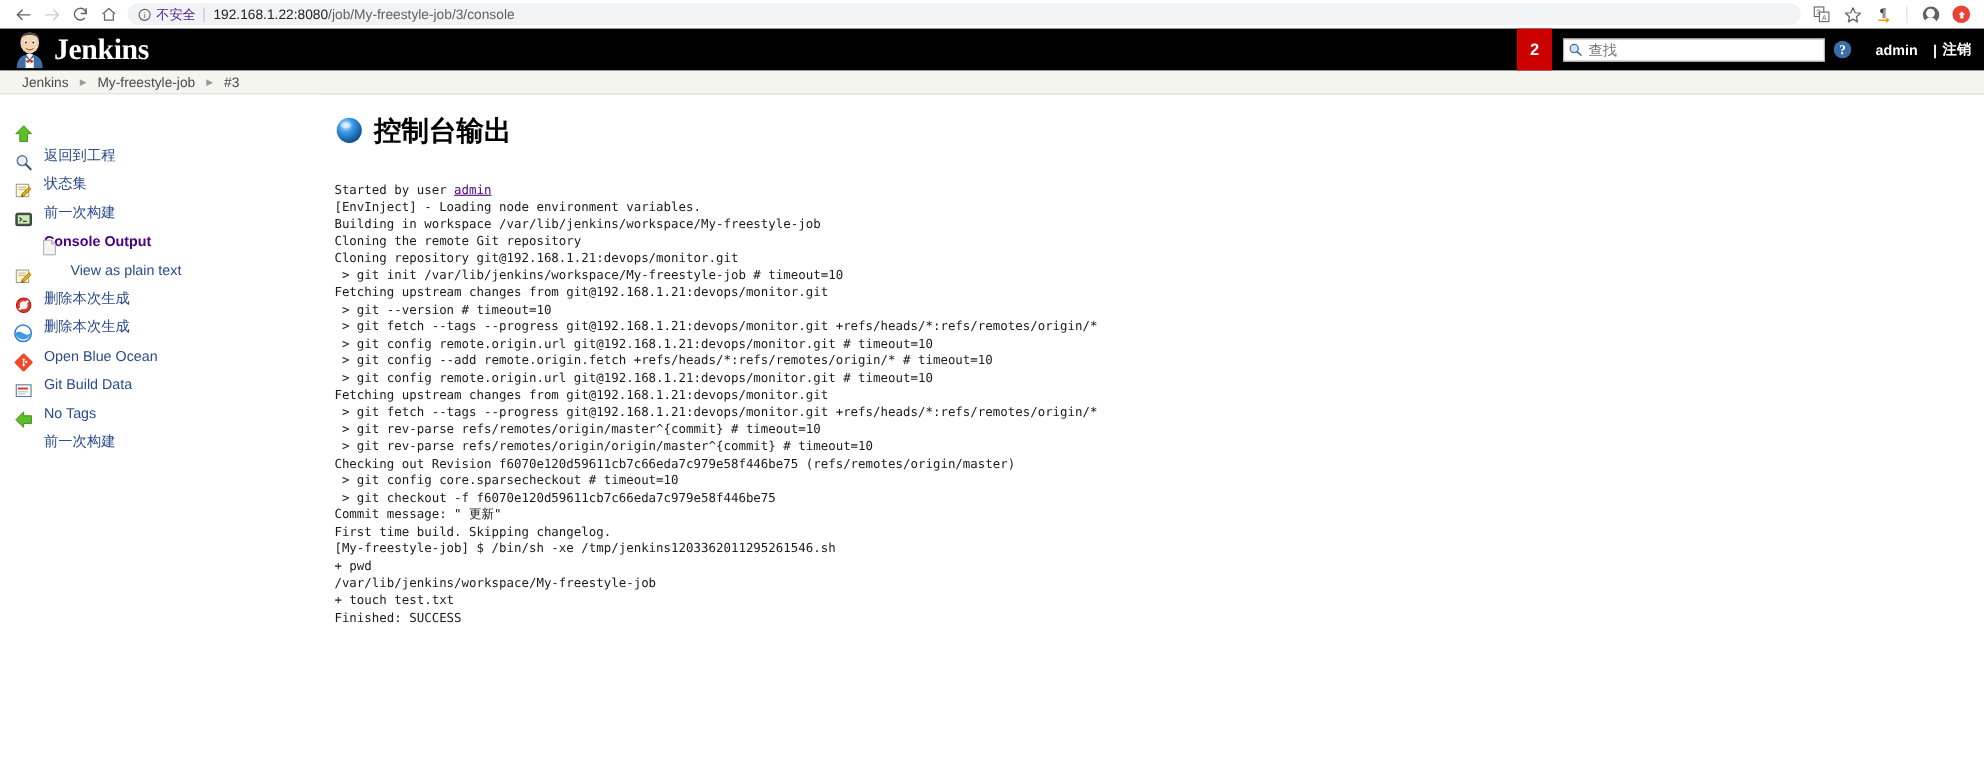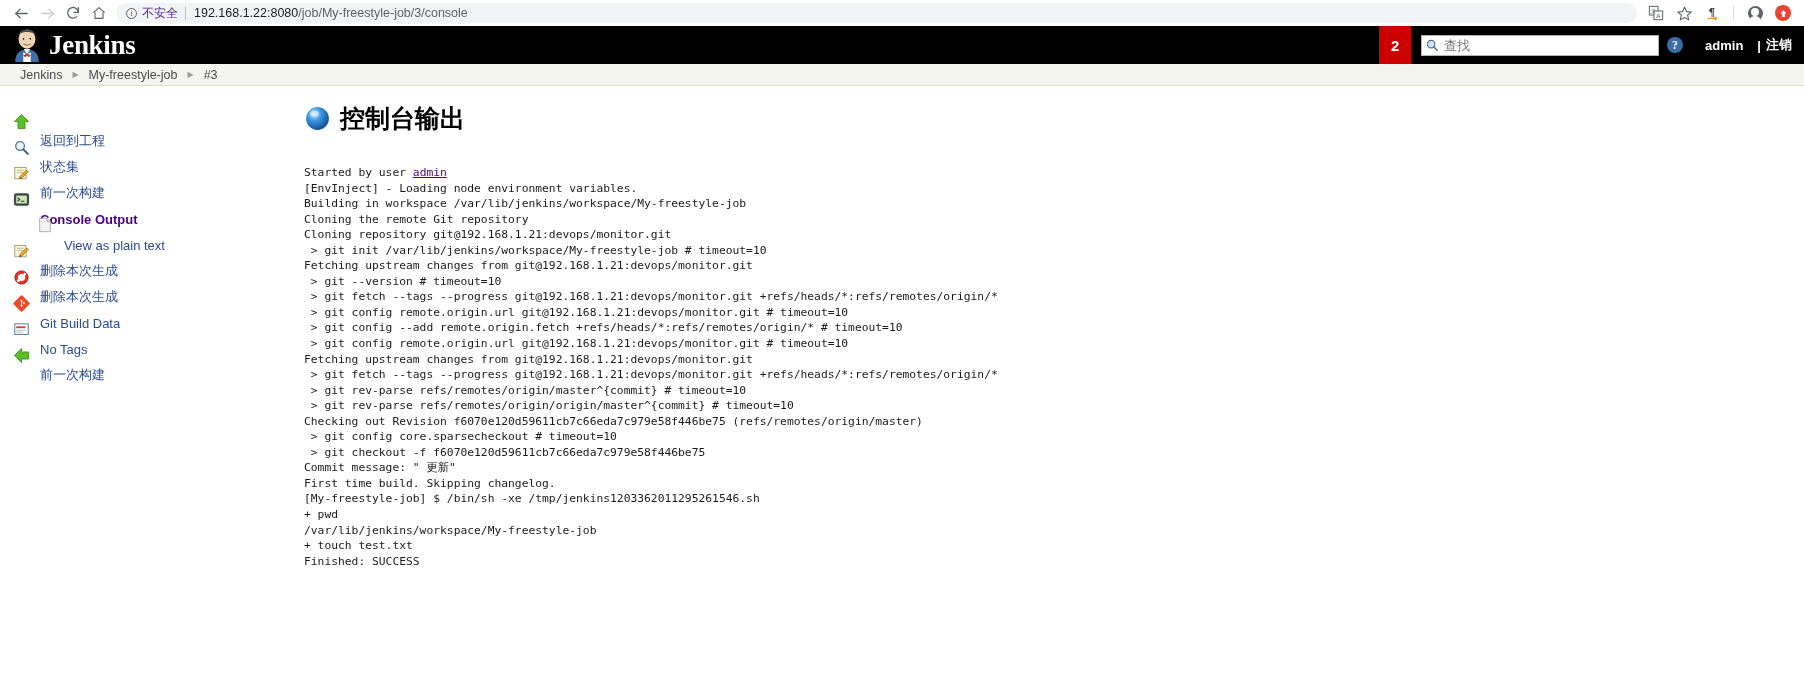--- a/index.html
+++ b/index.html
@@ -439,20 +439,29 @@
       <span class="task-icon">
         <svg width="17" height="17" viewBox="0 0 24 24">
           <circle cx="12" cy="12" r="9.3" fill="#e8352c" stroke="#9d1a14" stroke-width="1.3"></circle>
           <circle cx="12" cy="12" r="5" fill="#ffffff"></circle>
           <line x1="6.2" y1="17.8" x2="17.8" y2="6.2" stroke="#ffffff" stroke-width="3.1"></line>
         </svg>
       </span>
       <span class="task-label plain">删除本次生成</span>
     </div>
 
+    <div class="task">
+      <span class="task-icon">
+        <svg width="18" height="18" viewBox="0 0 24 24">
+          <circle cx="12" cy="12" r="10" fill="#ffffff" stroke="#2a7fd4" stroke-width="1.8"></circle>
+          <path d="M2.6 12 Q7 8.4 12 12 Q17 15.6 21.4 12 A9.6 9.6 0 0 1 2.6 12 Z" fill="#3d96e8"></path>
+        </svg>
+      </span>
+      <span class="task-label plain">Open Blue Ocean</span>
+    </div>
 
 
     <div class="task">
       <span class="task-icon">
         <svg width="17" height="17" viewBox="0 0 24 24">
           <rect x="3.3" y="3.3" width="17.4" height="17.4" rx="2" transform="rotate(45 12 12)" fill="#ef4b29"></rect>
           <circle cx="12" cy="8.3" r="1.5" fill="#ffffff"></circle>
           <circle cx="12" cy="15.3" r="1.5" fill="#ffffff"></circle>
           <line x1="12" y1="9.4" x2="12" y2="14.2" stroke="#ffffff" stroke-width="1.4"></line>
           <circle cx="15.3" cy="11.3" r="1.5" fill="#ffffff"></circle>

